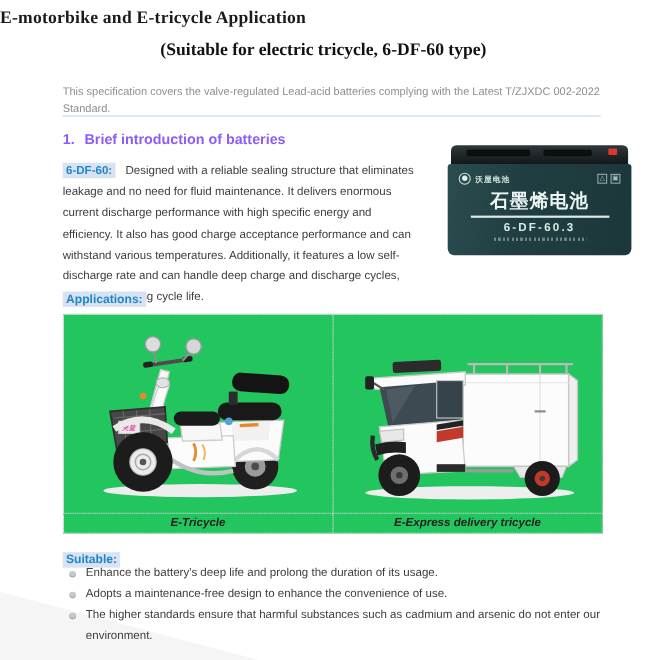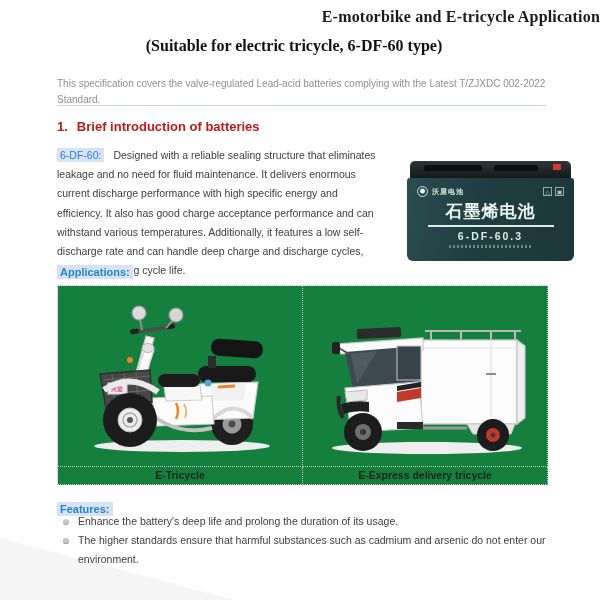--- a/index.html
+++ b/index.html
@@ -8,54 +8,54 @@
     position:relative; width:600px; height:600px; background:#ffffff;
     font-family:"Liberation Sans","DejaVu Sans",sans-serif; overflow:hidden;
   }
   .watermark {
     position:absolute; left:0; top:538px; width:235px; height:62px;
     background:#f5f5f5; clip-path:polygon(0 0, 100% 100%, 0 100%); z-index:0;
   }
   .layer { position:absolute; z-index:1; }
 
   .title {
-    top:8px; left:0; width:600px; text-align:right;
+    top:8px; left:0; width:600px; text-align:left;
     font-family:"Liberation Serif","DejaVu Serif",serif;
     font-size:16px; font-weight:600; color:#1b1b1b; letter-spacing:.2px;
   }
   .subtitle {
     top:37px; left:0; width:588px; text-align:center;
     font-family:"Liberation Serif","DejaVu Serif",serif;
     font-size:16px; font-weight:700; color:#111;
   }
   .intro {
     top:76px; left:57px; width:492px;
     font-size:10px; line-height:16px; color:#8f8f8f;
   }
   .rule {
     top:105px; left:57px; width:489px; height:0;
     border-top:1px solid #BDD7EE;
   }
   .sec-heading {
     top:119px; left:57px; width:420px;
-    font-size:13px; font-weight:700; color:#b91c1c;
+    font-size:13px; font-weight:700; color:#8b5cf6;
   }
   .sec-heading .num { margin-right:9px; }
 
   .desc {
     top:146px; left:57px; width:320px;
     font-size:10.5px; line-height:19.2px; color:#3d3d3d;
   }
   .hl {
-    background:#D9E2F3; color:#1E87C5; font-weight:400; padding:1px 3px;
+    background:#D9E2F3; color:#1E87C5; font-weight:700; padding:1px 3px;
   }
   .desc .hl { margin-right:9px; }
 
   
-  .battery { top:161px; left:407px; width:167px; height:100px; }
+  .battery { top:132px; left:407px; width:167px; height:100px; }
   .battery .lid {
     position:absolute; top:0; left:3px; right:3px; height:17px;
     background:linear-gradient(#30373a,#13191a); border-radius:5px 5px 0 0;
   }
   .battery .lid .cap {
     position:absolute; top:4px; left:14px; width:58px; height:6px;
     background:#0c0f10; border-radius:2px;
   }
   .battery .lid .cap2 { left:84px; width:44px; }
   .battery .lid .terminal {
@@ -101,21 +101,21 @@
     display:inline-block; background:#D9E2F3; color:#1E87C5;
     font-size:11px; font-weight:700; padding:1px 3px;
   }
   .apps-label-row { top:262px; }
   .features-label-row { top:499px; }
 
   .apps-table {
     top:285px; left:57px; width:489px; border-collapse:collapse;
   }
   .apps-table td {
-    border:1px dotted #c4c4c4; background:#15803d;
+    border:1px dotted #c4c4c4; background:#22c55e;font-style:italic;
   }
   .apps-table .img-cell { width:244px; height:180px; padding:2px; text-align:center; vertical-align:middle; }
   .apps-table .cap-cell {
     height:18px; text-align:center; font-size:10.5px; font-weight:700;
     color:#222; padding:1px 0 2px;
   }
   .vehicle-svg { display:block; margin:0 auto; }
 
   .features-list {
     top:512px; left:57px; width:532px; list-style:none;
@@ -308,23 +308,23 @@
       </td>
     </tr>
     <tr>
       <td class="cap-cell">E-Tricycle</td>
       <td class="cap-cell">E-Express delivery tricycle</td>
     </tr>
   </tbody>
     </table>
 
   <div class="layer block-label-row features-label-row">
-    <span class="block-label">Features:</span>
+    <span class="block-label">Suitable:</span>
   </div>
 
   <ul class="layer features-list">
     <li><span class="bullet"></span><span>Enhance the battery's deep life and prolong the duration of its usage.</span></li>
-    <li><span class="bullet"></span></li>
+    <li><span class="bullet"></span><span>Adopts a maintenance-free design to enhance the convenience of use.</span></li>
     <li><span class="bullet"></span></li>
     <li><span class="bullet"></span><span>The higher standards ensure that harmful substances such as cadmium and arsenic do not enter our environment.</span></li>
   </ul>
 
 </div>
 
 </body></html>

